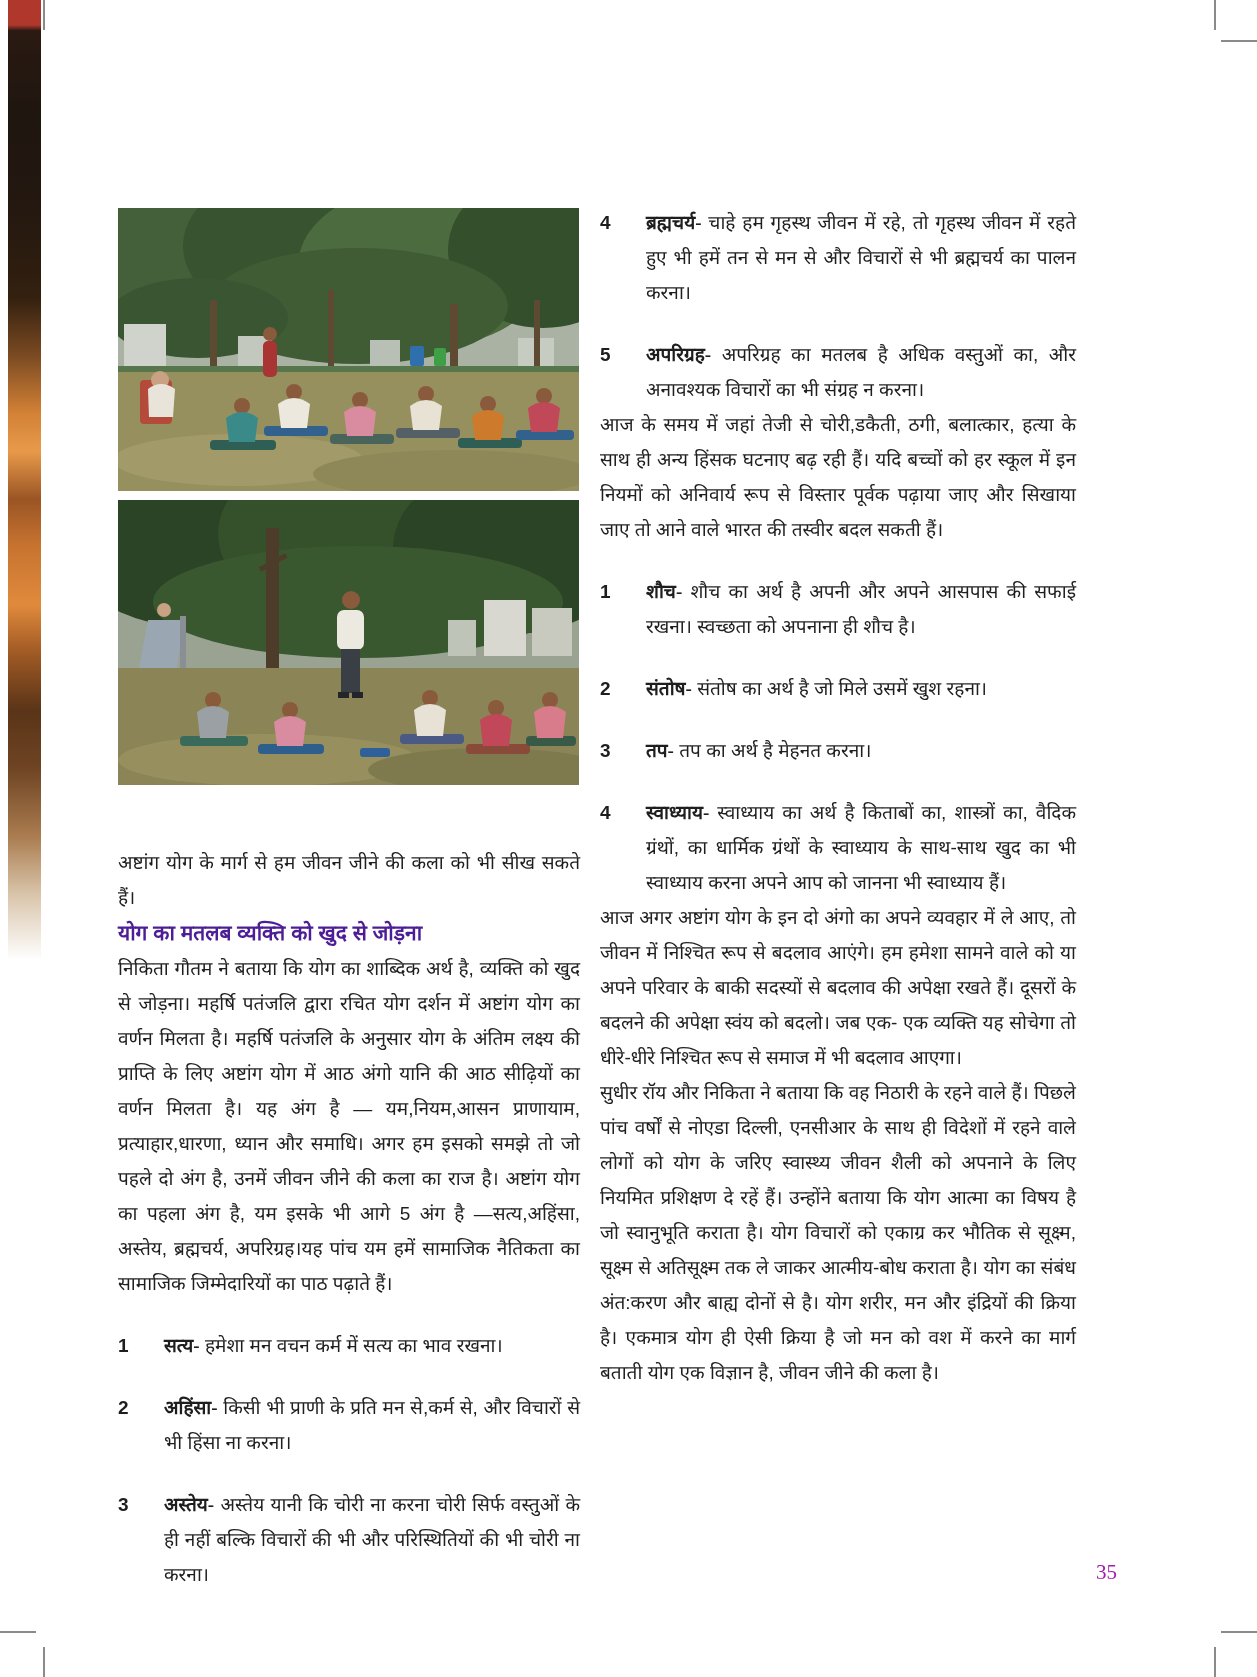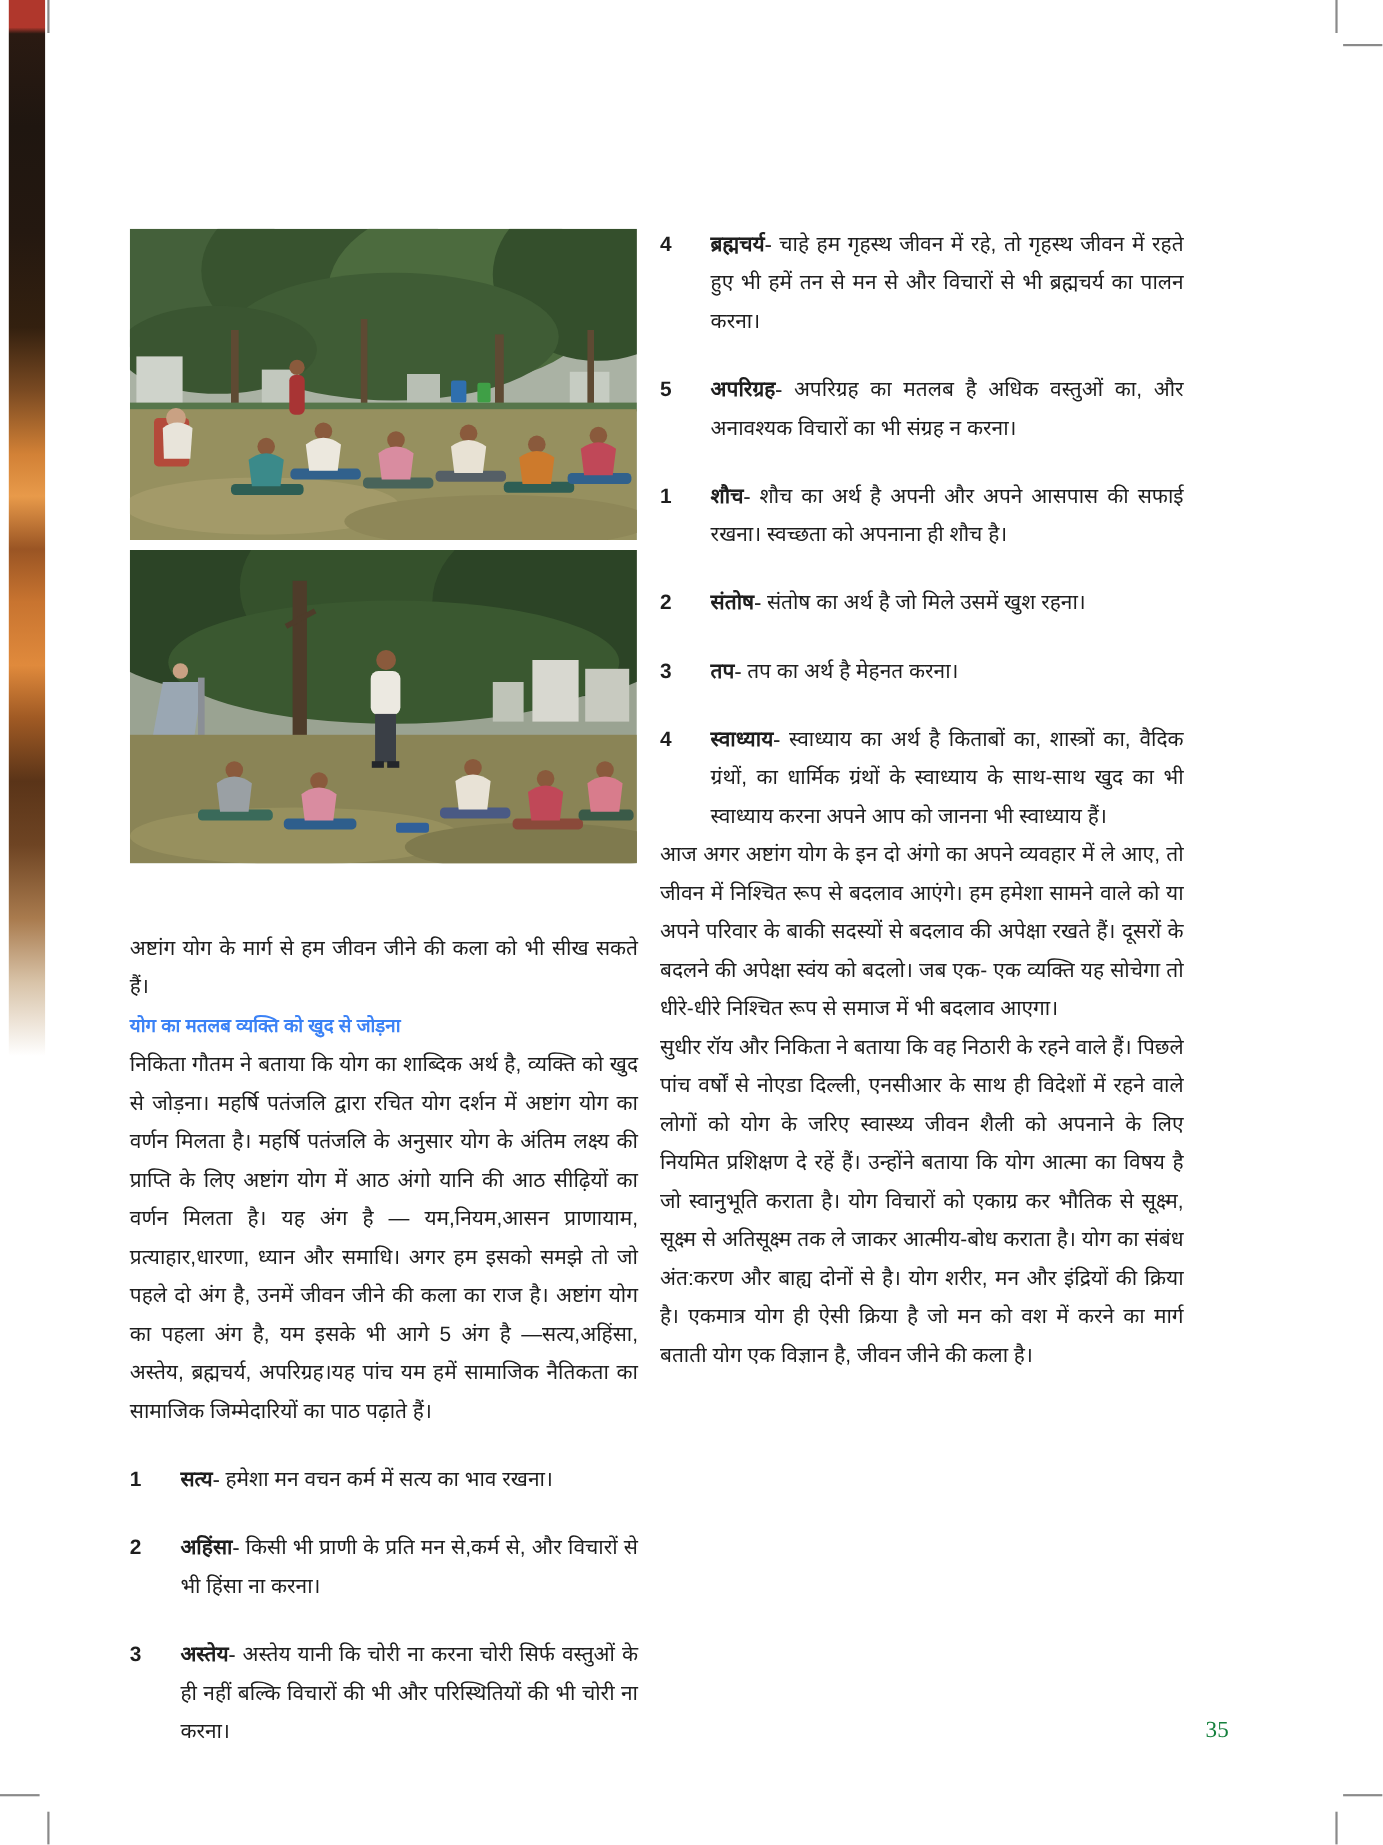--- a/index.html
+++ b/index.html
@@ -27,33 +27,33 @@
   .photo{position:absolute;left:118px;width:461px;overflow:hidden;}
   .photo svg{display:block;}
   #photo1{top:208px;height:283px;}
   #photo2{top:500px;height:285px;}
 
   .col{position:absolute;font-size:19px;line-height:35px;color:#1e1e1e;text-align:justify;}
   .col p{margin:0;}
   .col-left{left:118px;top:845px;width:462px;}
   .col-right{left:600px;top:205px;width:476px;}
 
-  h3.sec{font-size:17px;line-height:36px;margin:0;font-weight:700;color:#3b82f6;text-align:left;}
+  h3.sec{font-size:21px;line-height:36px;margin:0;font-weight:700;color:#4c1d95;text-align:left;}
   .mt-heading{margin-top:96px;}
   .mt-para{margin-top:28px;}
   .mt-para-lg{margin-top:32px;}
   .mt-para-sm{margin-top:15px;}
 
   .item{position:relative;padding-left:46px;margin-top:27px;}
   .item:first-child{margin-top:0;}
   .item .num{position:absolute;left:0;top:0;font-weight:700;}
   .term{font-weight:700;font-family:Liberation Serif, serif;}
 
   .page-number{position:absolute;left:1096px;top:1560px;width:40px;text-align:left;
-    font-family:"Liberation Serif","DejaVu Serif",serif;font-size:21px;color:#15803d;}
+    font-family:"Liberation Serif","DejaVu Serif",serif;font-size:21px;color:#a21caf;}
 </style>
 </head>
 <body>
 
 <div class="page">
 
   <div class="edge-strip"></div>
 
   <div class="crop v" style="left:43px;top:0;"></div>
   <div class="crop h" style="left:1221px;top:40px;"></div>
@@ -207,20 +207,21 @@
       <span class="num">4</span>
       <span class="term">ब्रह्मचर्य-</span>
       <span>चाहे हम गृहस्थ जीवन में रहे, तो गृहस्थ जीवन में रहते हुए भी हमें तन से मन से और विचारों से भी ब्रह्मचर्य का पालन करना।</span>
     </div>
     <div class="item">
       <span class="num">5</span>
       <span class="term">अपरिग्रह-</span>
       <span>अपरिग्रह का मतलब है अधिक वस्तुओं का, और अनावश्यक विचारों का भी संग्रह न करना।</span>
     </div>
 
+    <p class="mt-para-lg">आज के समय में जहां तेजी से चोरी,डकैती, ठगी, बलात्कार, हत्या के साथ ही अन्य हिंसक घटनाए बढ़ रही हैं। यदि बच्चों को हर स्कूल में इन नियमों को अनिवार्य रूप से विस्तार पूर्वक पढ़ाया जाए और सिखाया जाए तो आने वाले भारत की तस्वीर बदल सकती हैं।</p>
 
     <div class="item mt-para">
       <span class="num">1</span>
       <span class="term">शौच-</span>
       <span>शौच का अर्थ है अपनी और अपने आसपास की सफाई रखना। स्वच्छता को अपनाना ही शौच है।</span>
     </div>
     <div class="item">
       <span class="num">2</span>
       <span class="term">संतोष-</span>
       <span>संतोष का अर्थ है जो मिले उसमें खुश रहना।</span>

